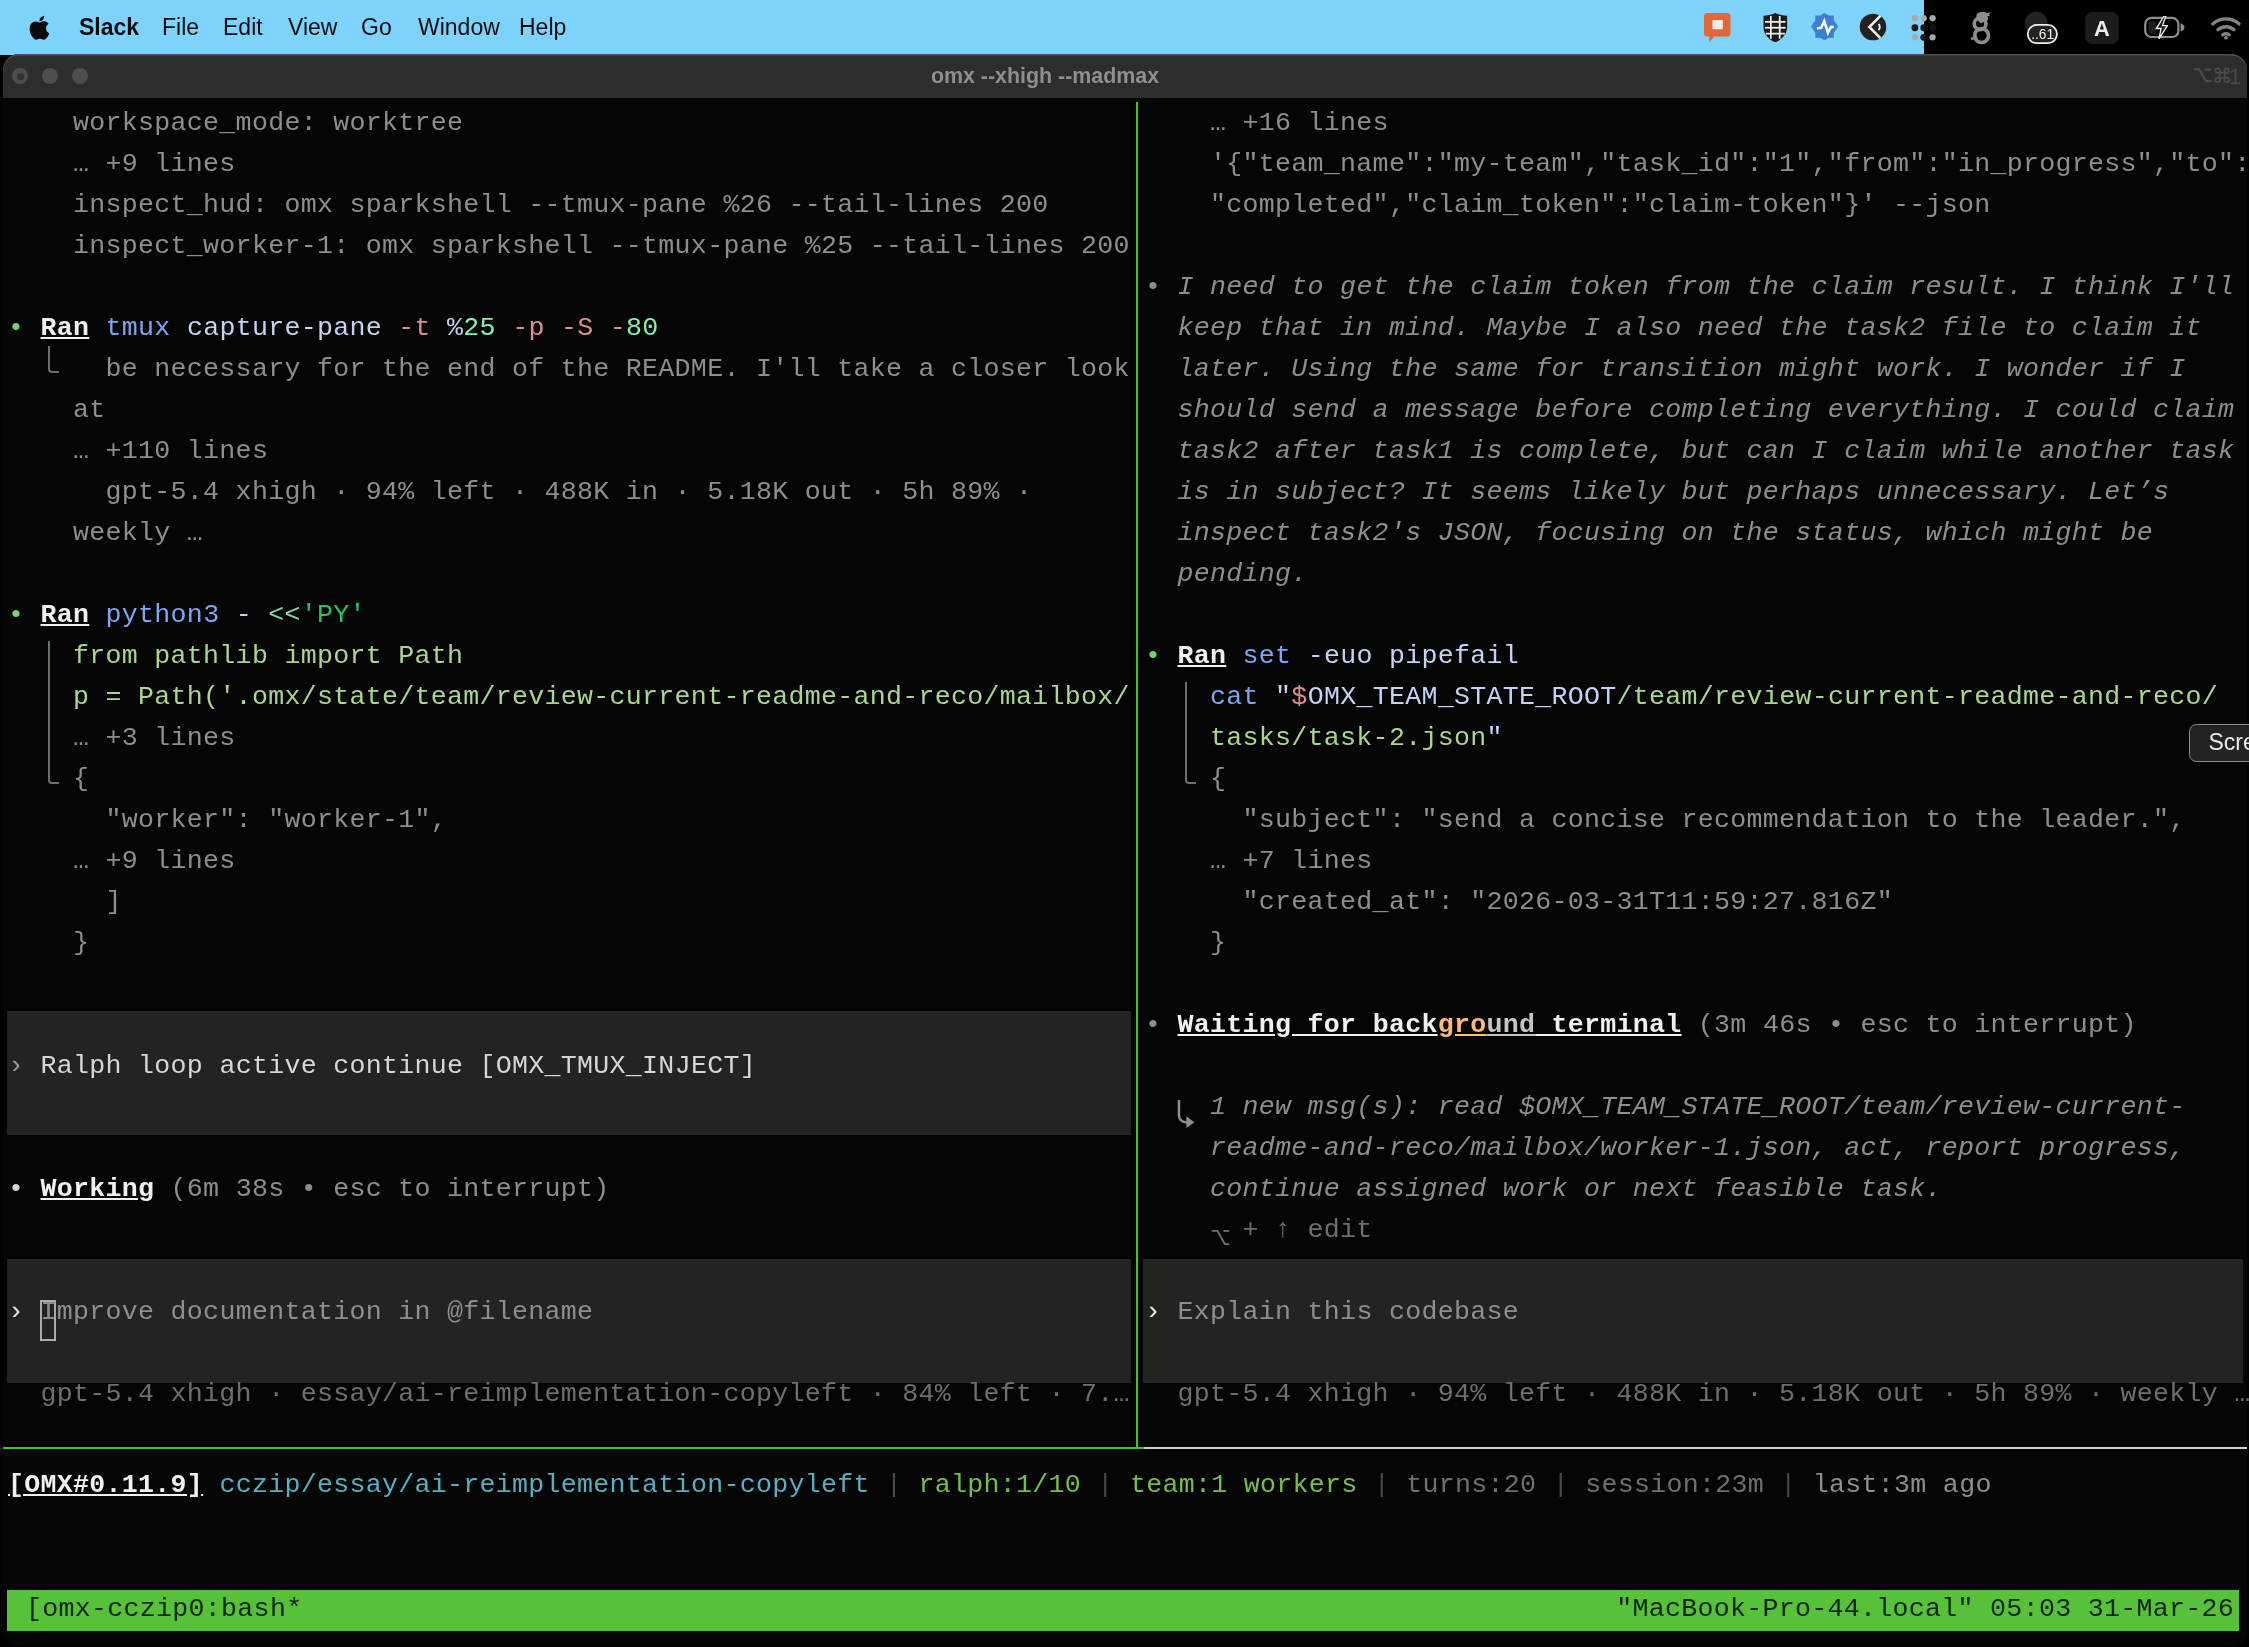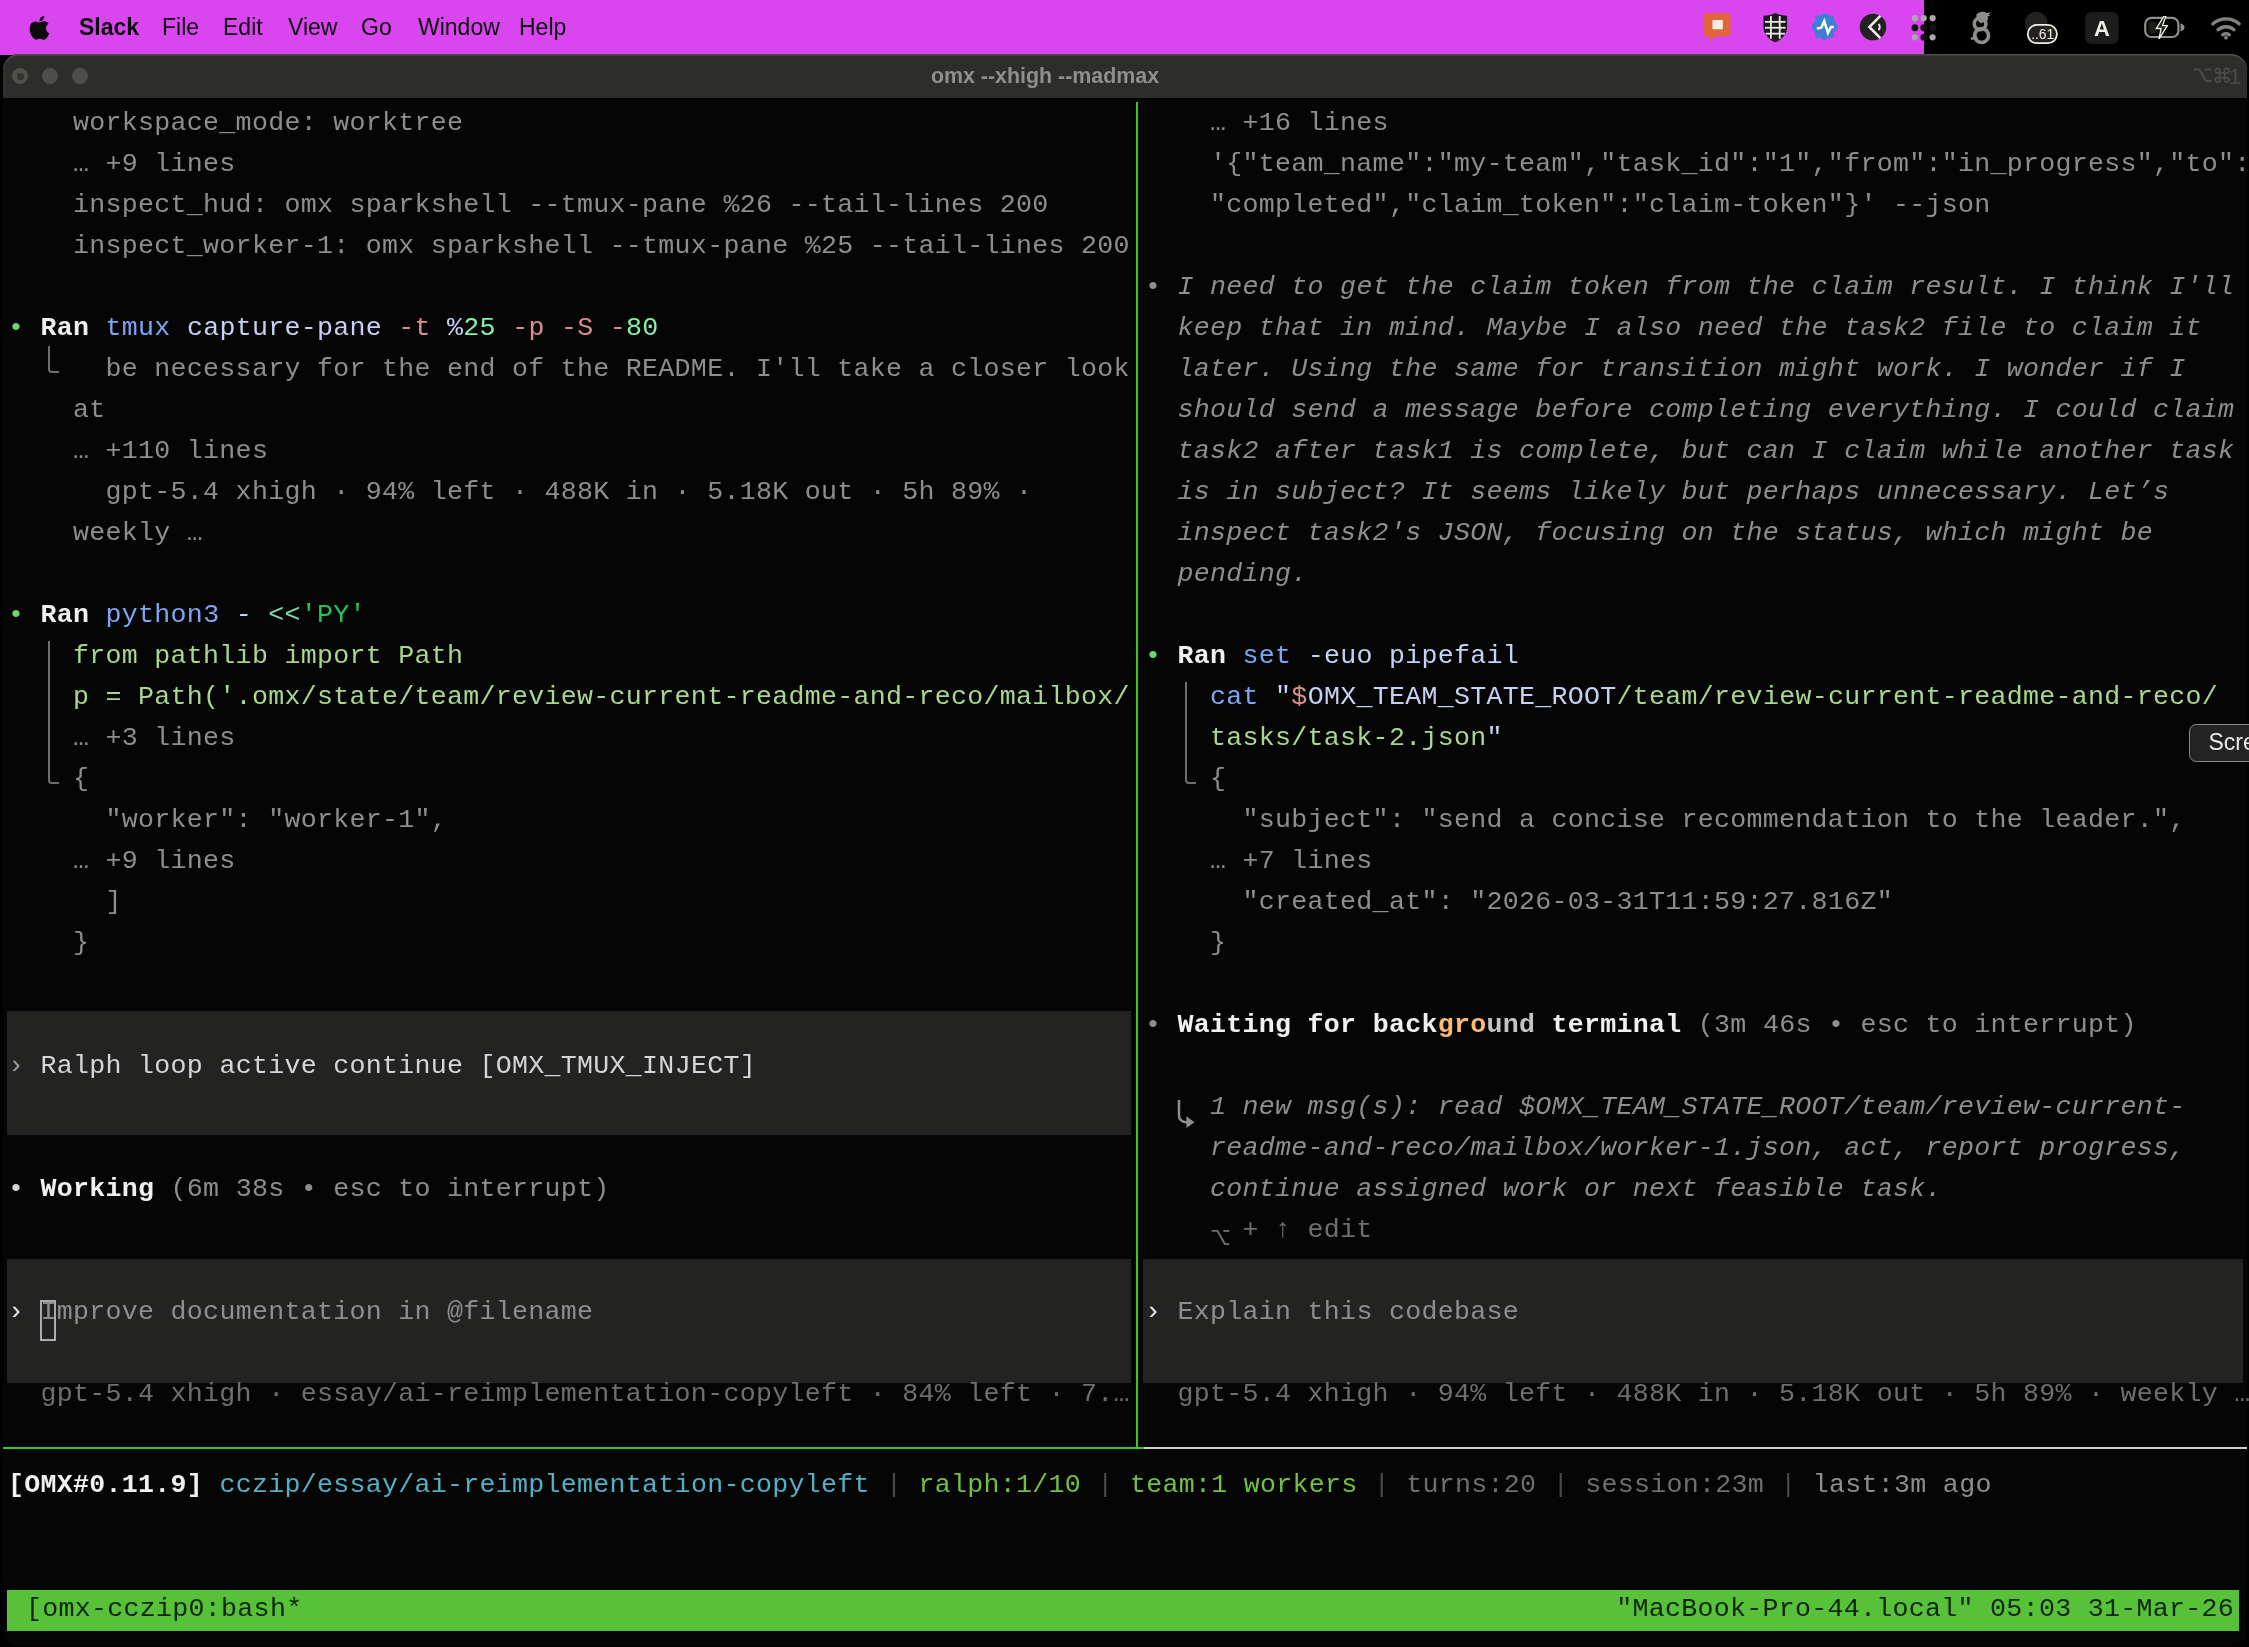--- a/index.html
+++ b/index.html
@@ -1,20 +1,20 @@
 <!DOCTYPE html>
 <html style="font-size:11.8px"><head><meta charset="utf-8">
 <style>
 * { margin:0; padding:0; box-sizing:border-box; }
 html,body { width:2250px; height:1648px; background:#000; overflow:hidden; }
 body { position:relative; font-family:"Liberation Mono", monospace; }
 .abs { position:absolute; }
 pre { font-family:"Liberation Mono", monospace; font-size:26.6px; line-height:41px;
       letter-spacing:0.3px; color:#8e8e8e; white-space:pre; }
-.b { font-weight:bold; }
+.b { font-weight:bold;text-decoration:underline; }
 .i { font-style:italic; }
 .g{color:#8e8e8e}
 .gi{color:#8e8e8e}
 .dg{color:#6f6f6f}
 .lg{color:#d6d6d6}
 .w{color:#f0f0f0}
 .gb{color:#6fd66f}
 .bl{color:#7ea6f2}
 .pe{color:#c7d1f4}
 .sa{color:#dd8f8f}
@@ -22,21 +22,21 @@
 .mi{color:#85d7ae}
 .vi{color:#22c55e}
 .cg{color:#a9d78e}
 .cy{color:#54b0c5}
 .sg{color:#72c046}
 .sep{color:#4a4a4a}
 .pr{color:#e3e3e3}
 .pg{color:#9a9a9a}
 .sh1{color:#fdba74}
 .sh2{color:#c4c4c4}
-#menubar { position:absolute; left:0; top:0; width:1924px; height:55px; background:#d946ef; }
+#menubar { position:absolute; left:0; top:0; width:1924px; height:55px; background:#7dd3fc; }
 #menubar .mi { position:absolute; top:0; height:55px; line-height:55px;
   font-family:"Liberation Sans", sans-serif; font-size:23px; color:#0b0b0b; }
 #winbg { position:absolute; left:3px; top:54px; width:2244px; height:1592px;
   background:#050505; border-radius:16px; }
 #titlebar { position:absolute; left:3px; top:54px; width:2244px; height:44px;
   background:#2d2d2b; border-radius:16px 16px 0 0;
   box-shadow:inset 0 1.5px 0 #51514c; }
 .tl { position:absolute; width:16px; height:16px; border-radius:50%; background:#4e4e4a; top:68px; }
 #title { position:absolute; left:3px; top:54px; width:2084px; height:44px; text-align:center;
   line-height:44px; font-family:"Liberation Sans", sans-serif; font-size:21.4px; font-weight:bold;

